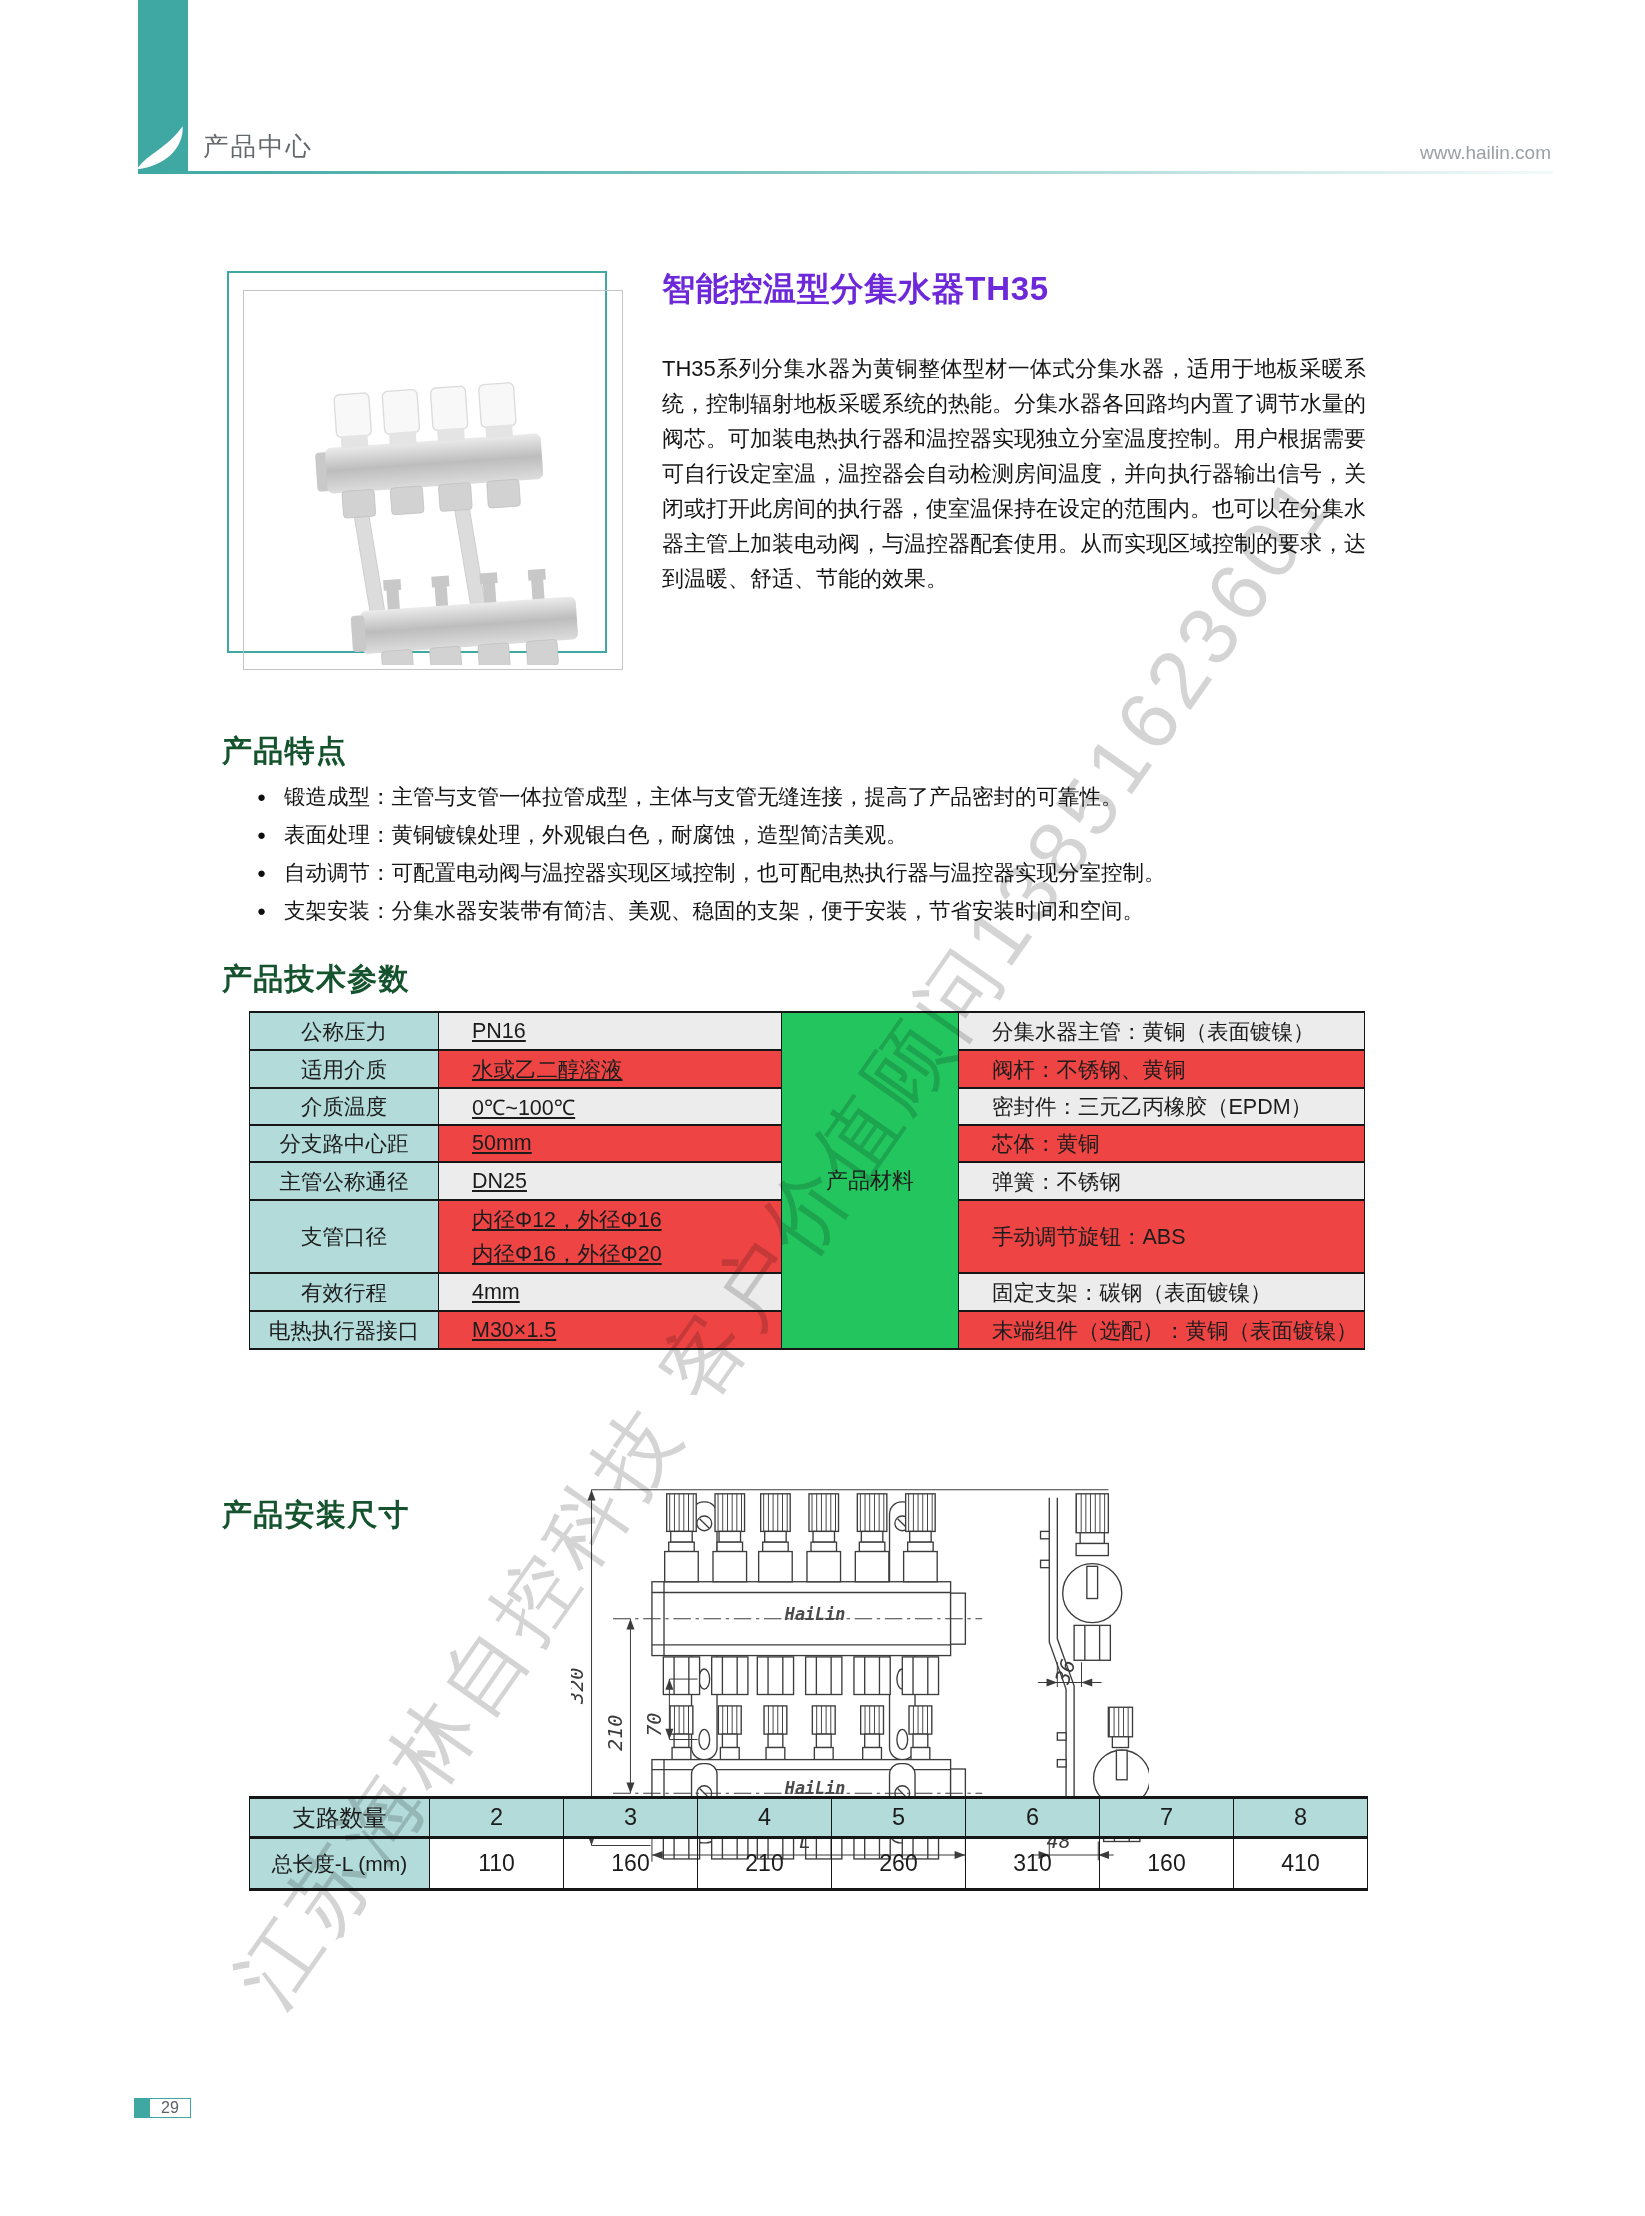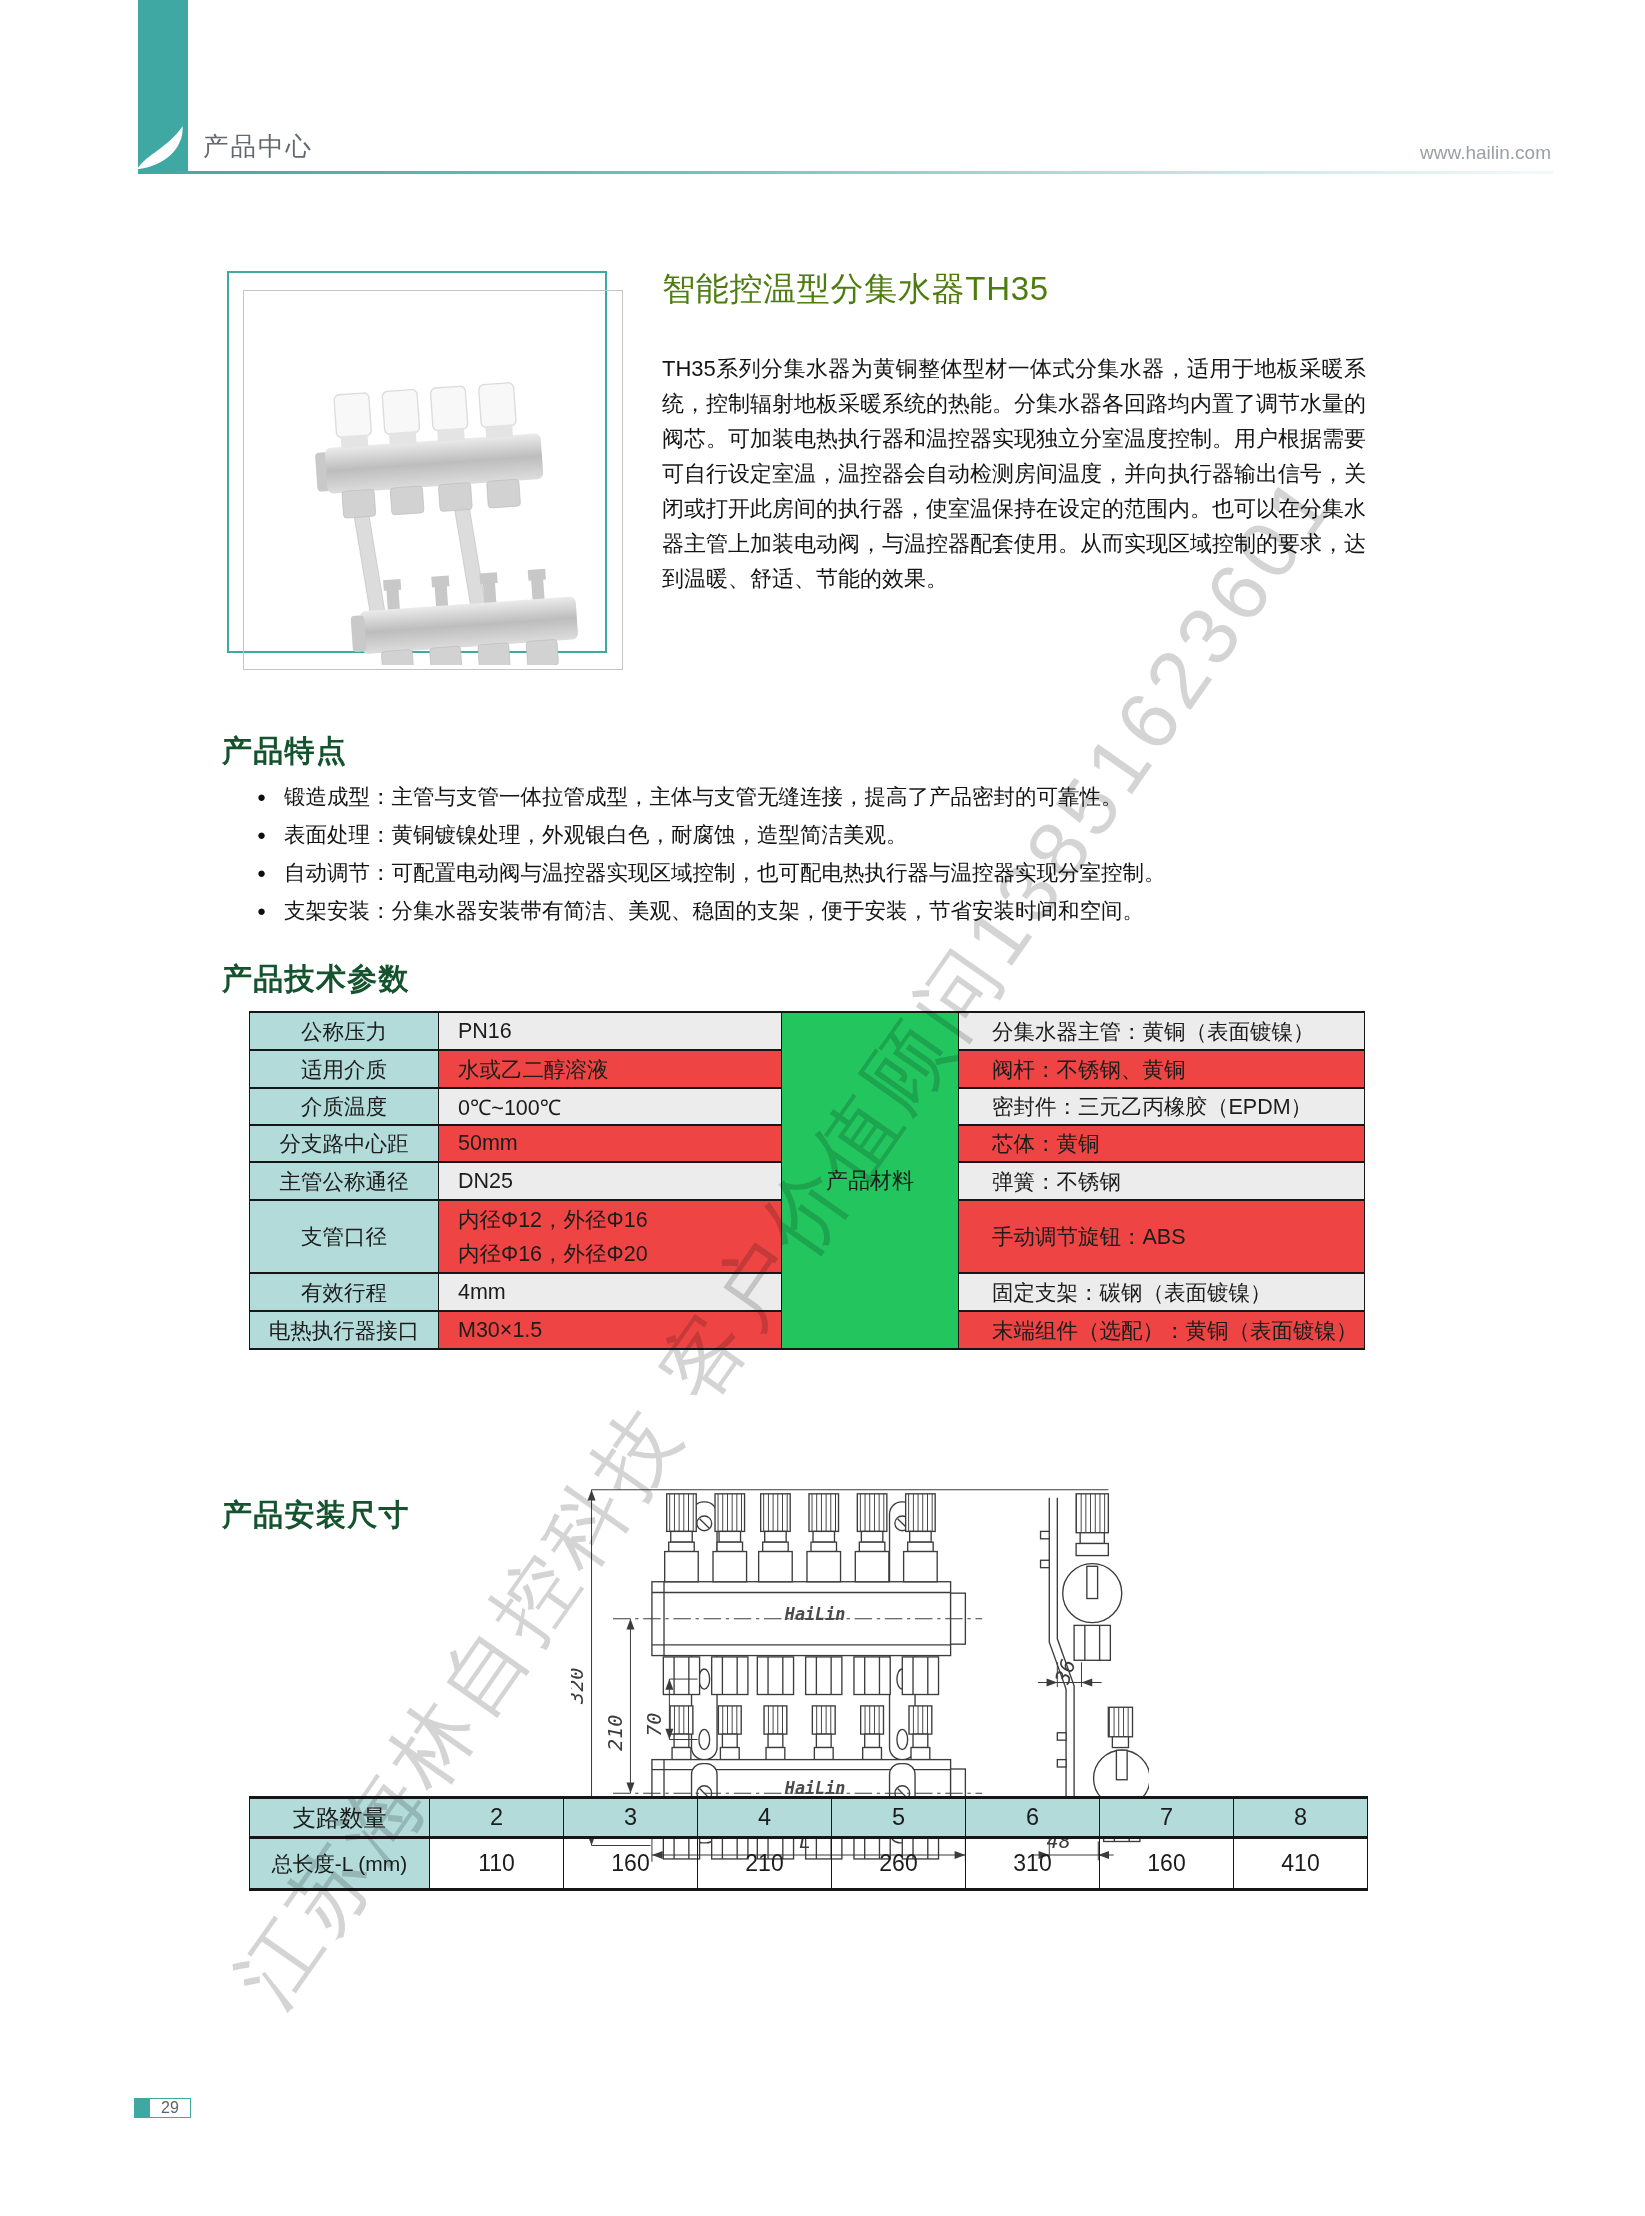--- a/index.html
+++ b/index.html
@@ -13,40 +13,40 @@
                background:linear-gradient(to right,#3fa8a3 0%,#74c2be 40%,#cfe9e8 80%,#f2faf9 100%);}
   .section-title{position:absolute;left:203px;top:129px;font-size:25.5px;color:#63696d;letter-spacing:2px;}
   .website{position:absolute;top:142px;left:1276px;width:275px;text-align:right;font-size:19px;color:#9aa0a3;}
 
   
   .frame-teal{position:absolute;left:227px;top:271px;width:376px;height:378px;border:2px solid #3fa8a3;}
   .frame-gray{position:absolute;left:243px;top:290px;width:378px;height:378px;border:1.3px solid #c4c4c4;}
   .photo{position:absolute;left:250px;top:297px;}
 
   
-  .product-title{position:absolute;left:662px;top:267px;font-size:33px;font-weight:normal;color:#4d7c0f;letter-spacing:0.7px;}
+  .product-title{position:absolute;left:662px;top:267px;font-size:33px;font-weight:bold;color:#6d28d9;letter-spacing:0.7px;}
   .product-desc{position:absolute;left:662px;top:351px;width:704px;font-size:22px;line-height:35px;
                 color:#141414;text-align:justify;}
 
   
   .sec-heading{position:absolute;left:222px;font-size:30px;font-weight:bold;color:#14532d;letter-spacing:1.3px;}
 
   
   .features{position:absolute;left:257px;top:778px;margin:0;padding:0;list-style:none;}
   .features li{font-size:21.5px;line-height:37px;color:#141414;}
   .features li .dot{display:inline-block;width:27px;font-size:15px;vertical-align:2px;color:#0d0d0d;}
 
   
   table{border-collapse:collapse;}
   .tech-table{position:absolute;left:249px;top:1011px;table-layout:fixed;width:1115px;}
   .tech-table td{border-left:1.3px solid #161616;border-right:1.3px solid #161616;
                  border-top:2px solid #161616;border-bottom:2px solid #161616;
                  font-size:21.5px;color:#1c1c1c;padding:0;}
   .tech-table td.lbl{background:#b2dbda;text-align:center;}
-  .tech-table td.val{padding-left:19px;}
+  .tech-table td.val{padding-left:33px;text-decoration:underline;}
   .tech-table td.mat{background:#22c55e;text-align:center;font-size:22px;}
   .tech-table td.mval{padding-left:33px;}
   .bg-g{background:#ececec;} .bg-w{background:#ef4444;}
   .two-line div{line-height:34px;}
 
   
   .drawing{position:absolute;left:571px;top:1471px;}
   .drawing text{font-family:"DejaVu Sans Mono", monospace;font-style:italic;font-size:30px;
                 fill:#3c3c3c;stroke:none;}
   .drawing .brandtxt{font-size:25px;font-weight:bold;fill:#4a4a4a;}

